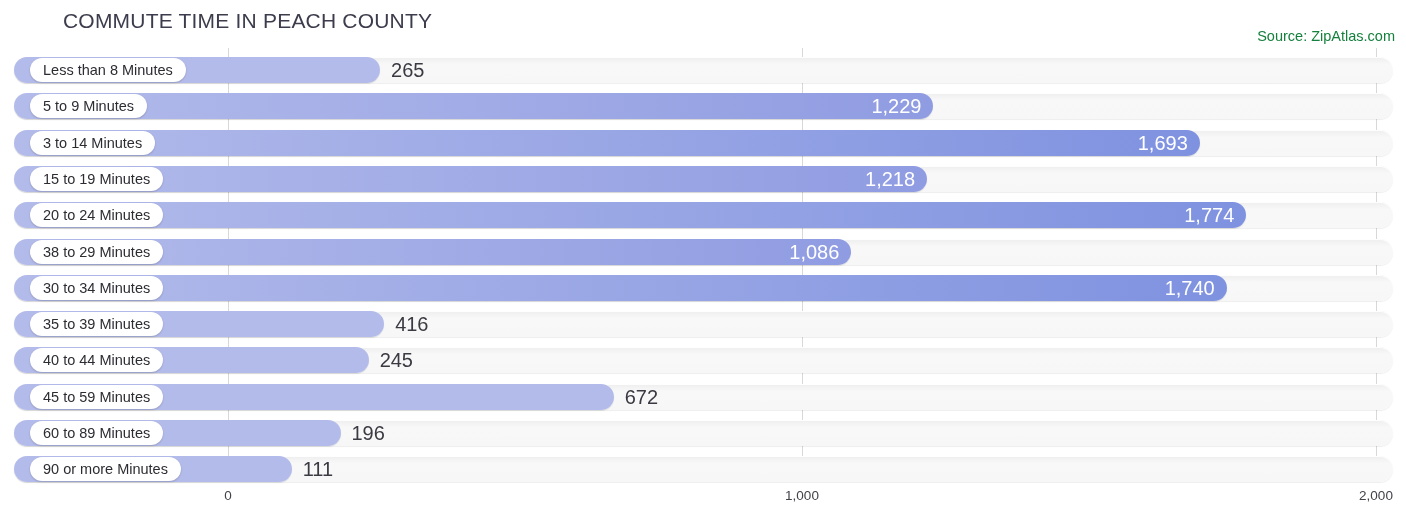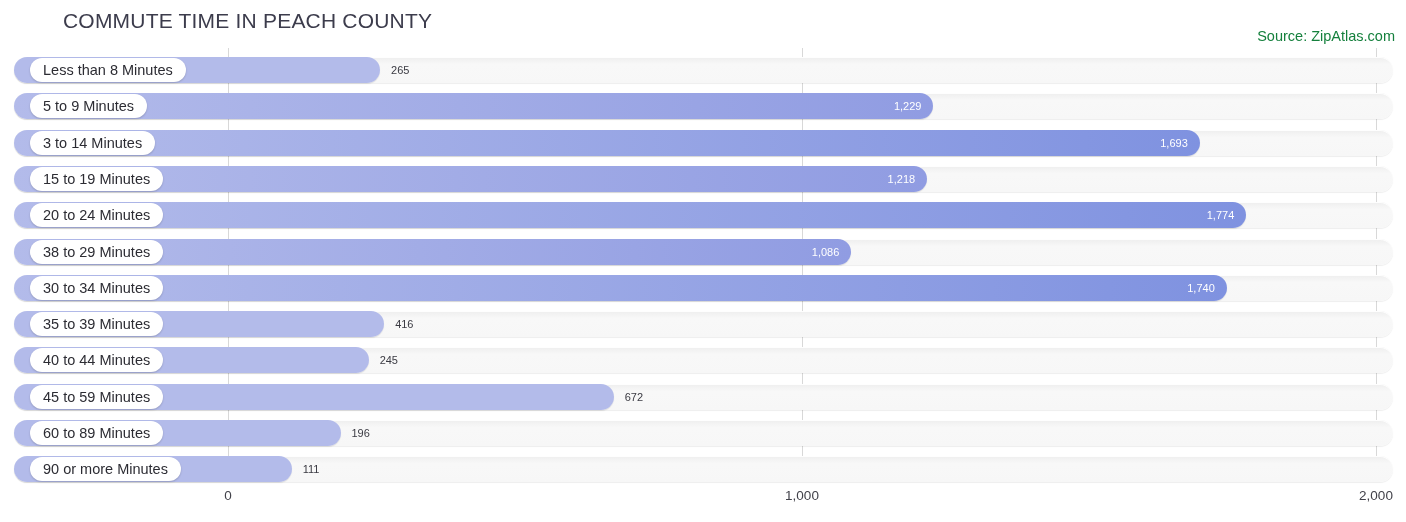--- a/index.html
+++ b/index.html
@@ -54,21 +54,21 @@
     height:24px;line-height:24px;
     padding:0 13px;
     border-radius:12px;
     background:#ffffff;
     color:#2c2c33;font-size:14.5px;white-space:nowrap;
     box-shadow:0 1px 2px rgba(0,0,0,.18);
   }
 
   .val{
     position:absolute;top:2px;height:26px;line-height:26px;
-    font-size:11px;white-space:nowrap;
+    font-size:20px;white-space:nowrap;
   }
   .val.inside{color:#ffffff;}
   .val.outside{color:#3a3a42;}
 
   
   .axis{position:absolute;left:0;top:482px;width:1406px;height:40px;}
   .tick{
     position:absolute;top:6px;
     font-size:13.5px;color:#42424a;
     transform:translateX(-50%);white-space:nowrap;

